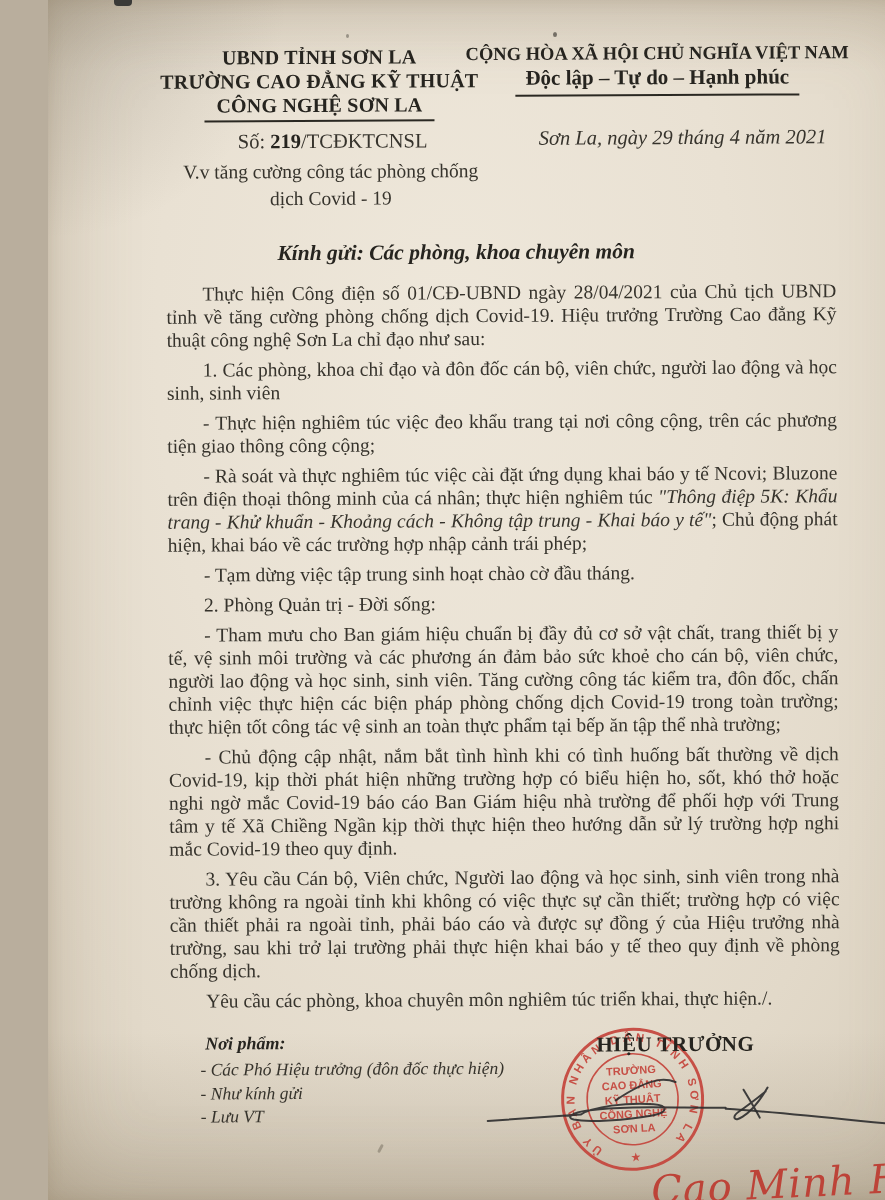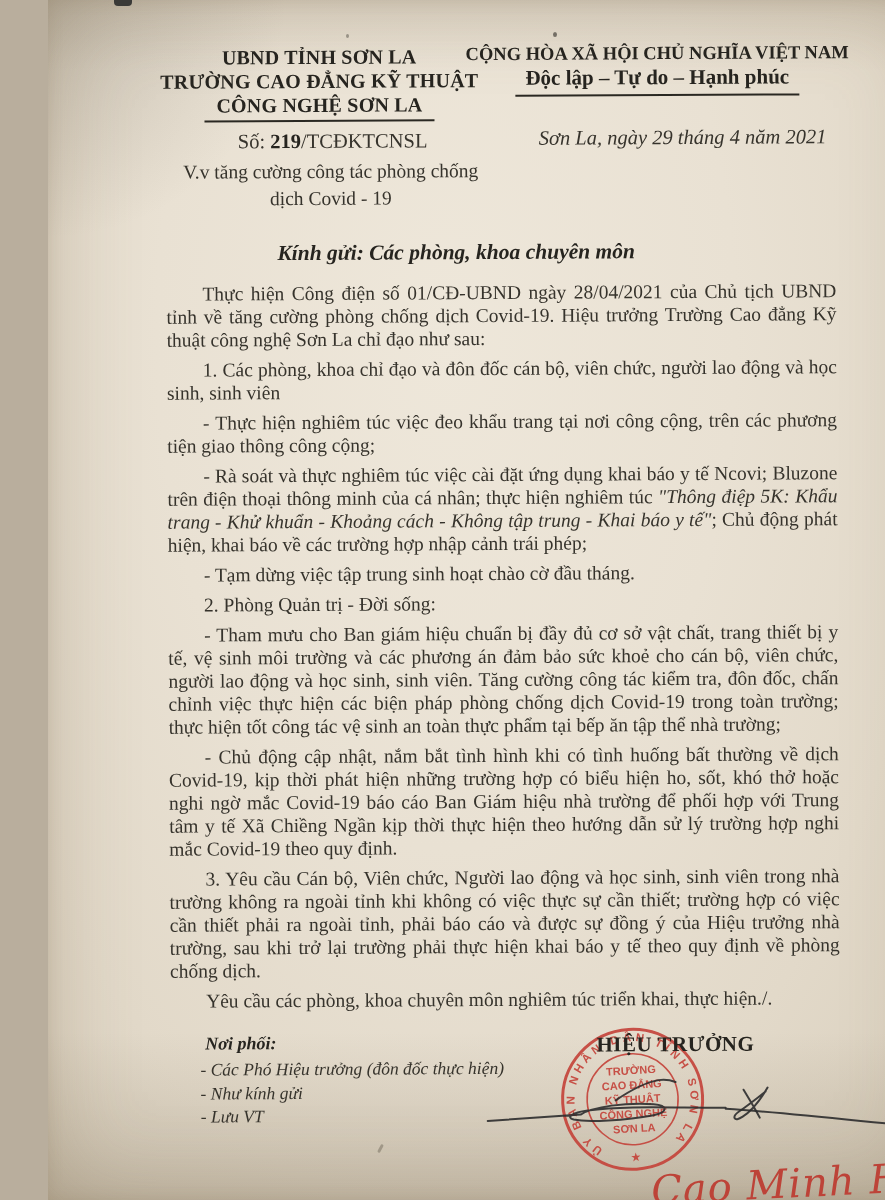--- a/index.html
+++ b/index.html
@@ -103,21 +103,21 @@
       <p>- Thực hiện nghiêm túc việc đeo khẩu trang tại nơi công cộng, trên các phương tiện giao thông công cộng;</p>
       <p><span>- Rà soát và thực nghiêm túc việc cài đặt ứng dụng khai báo y tế Ncovi; Bluzone trên điện thoại thông minh của cá nhân; thực hiện nghiêm túc </span><span class="i">"Thông điệp 5K: Khẩu trang - Khử khuẩn - Khoảng cách - Không tập trung - Khai báo y tế"</span><span>; Chủ động phát hiện, khai báo về các trường hợp nhập cảnh trái phép;</span></p>
       <p>- Tạm dừng việc tập trung sinh hoạt chào cờ đầu tháng.</p>
       <p>2. Phòng Quản trị - Đời sống:</p>
       <p>- Tham mưu cho Ban giám hiệu chuẩn bị đầy đủ cơ sở vật chất, trang thiết bị y tế, vệ sinh môi trường và các phương án đảm bảo sức khoẻ cho cán bộ, viên chức, người lao động và học sinh, sinh viên. Tăng cường công tác kiểm tra, đôn đốc, chấn chỉnh việc thực hiện các biện pháp phòng chống dịch Covid-19 trong toàn trường; thực hiện tốt công tác vệ sinh an toàn thực phẩm tại bếp ăn tập thể nhà trường;</p>
       <p>- Chủ động cập nhật, nắm bắt tình hình khi có tình huống bất thường về dịch Covid-19, kịp thời phát hiện những trường hợp có biểu hiện ho, sốt, khó thở hoặc nghi ngờ mắc Covid-19 báo cáo Ban Giám hiệu nhà trường để phối hợp với Trung tâm y tế Xã Chiềng Ngần kịp thời thực hiện theo hướng dẫn sử lý trường hợp nghi mắc Covid-19 theo quy định.</p>
       <p>3. Yêu cầu Cán bộ, Viên chức, Người lao động và học sinh, sinh viên trong nhà trường không ra ngoài tỉnh khi không có việc thực sự cần thiết; trường hợp có việc cần thiết phải ra ngoài tỉnh, phải báo cáo và được sự đồng ý của Hiệu trưởng nhà trường, sau khi trở lại trường phải thực hiện khai báo y tế theo quy định về phòng chống dịch.</p>
       <p>Yêu cầu các phòng, khoa chuyên môn nghiêm túc triển khai, thực hiện./.</p>
     </div>
 
-    <div class="abs recip-label b i">Nơi phối:</div>
+    <div class="abs recip-label b i">Nơi phẩm:</div>
     <div class="abs recip">
       <div>- Các Phó Hiệu trưởng (đôn đốc thực hiện)</div>
       <div>- Như kính gửi</div>
       <div>- Lưu VT</div>
     </div>
 
     <div class="abs signer-title ctr b">HIỆU TRƯỞNG</div>
 
     <svg class="abs stamp-wrap" viewBox="0 0 150 150" xmlns="http://www.w3.org/2000/svg">
       <circle class="s-outer" cx="75" cy="75" r="70"></circle>

